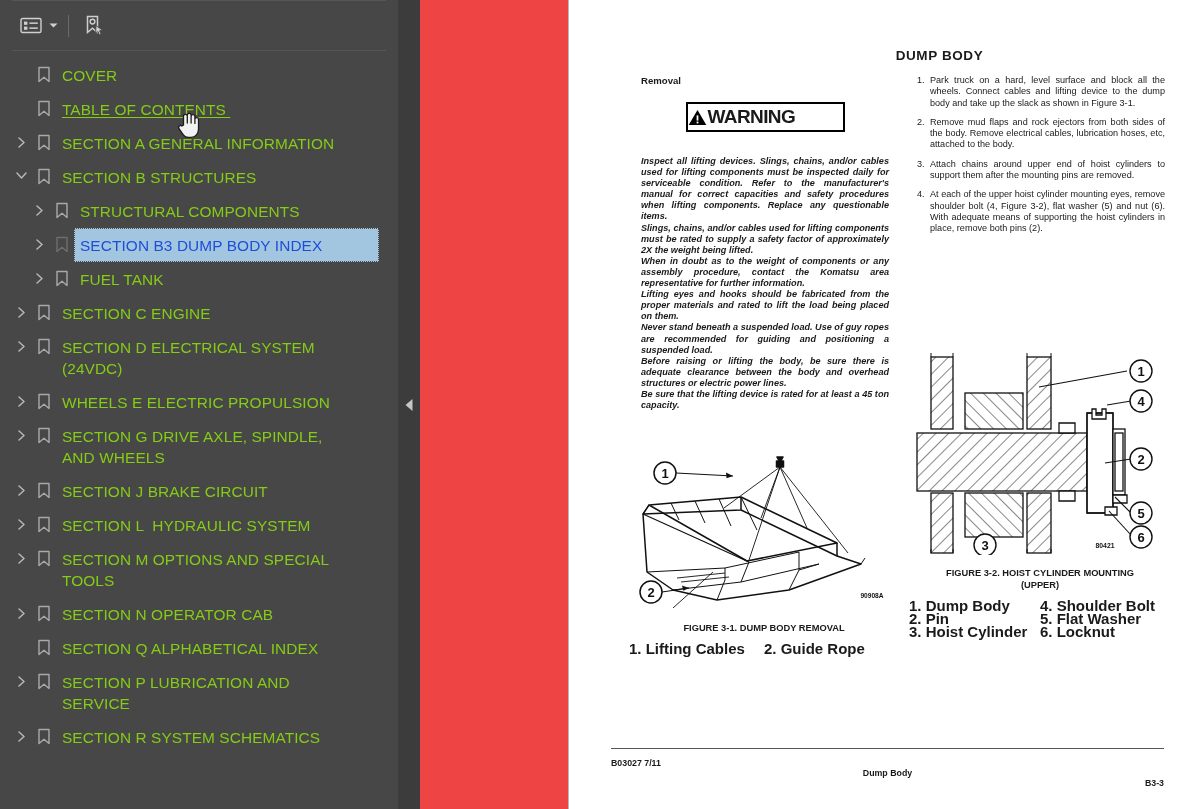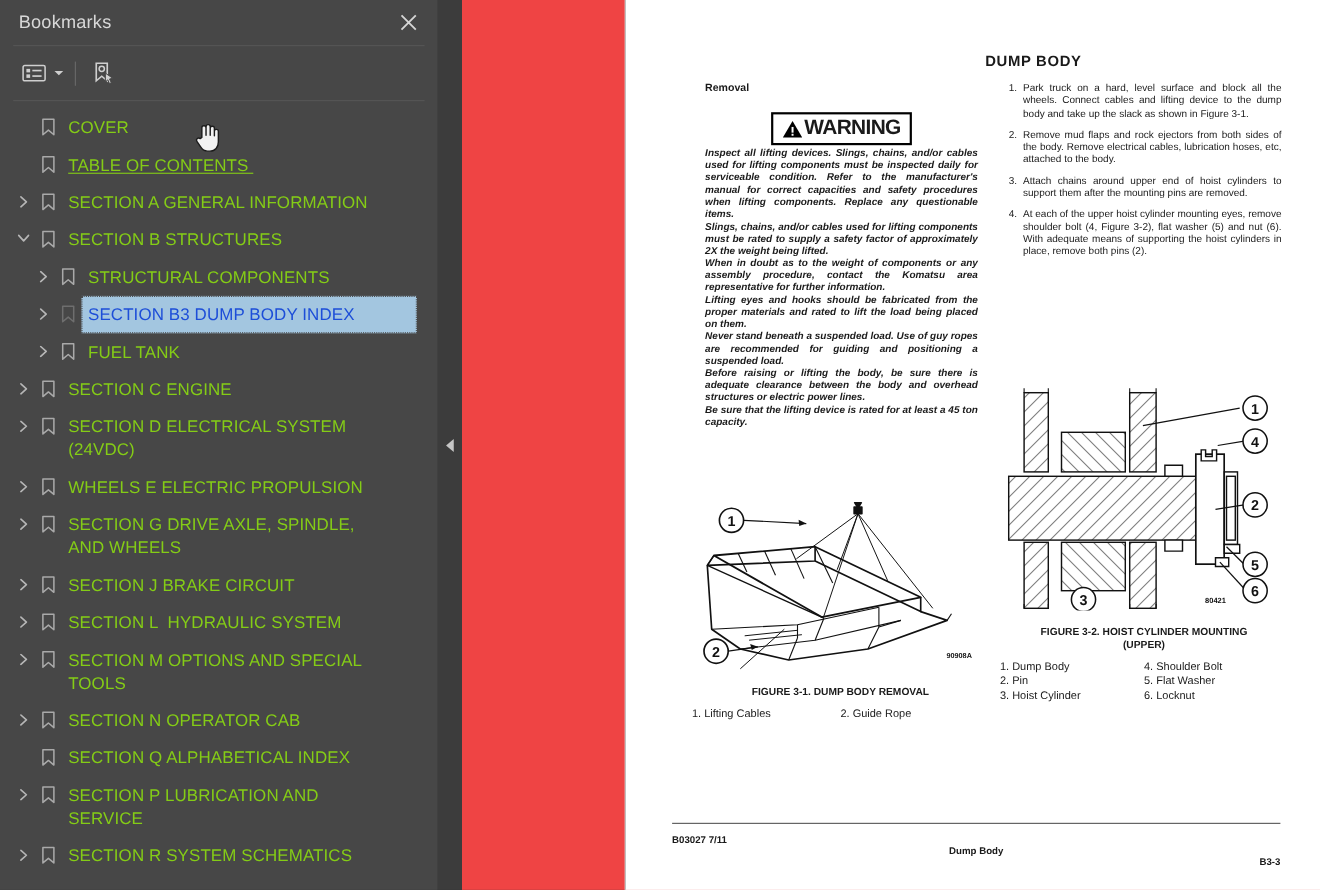--- a/index.html
+++ b/index.html
@@ -139,23 +139,23 @@
     padding-left: 110px;
   }
 
   .col-left { position: absolute; left: 72px; top: 75px; width: 248px; }
   .col-right { position: absolute; left: 348px; top: 75px; width: 248px; }
 
   .removal-h { font-size: 9.6px; font-weight: bold; margin-bottom: 16px; }
 
   .warnbox {
     border: 2.5px solid #000;
-    width: 128px; height: 30px;
-    margin: 0 auto 2px auto;
-    display: flex; align-items: center; justify-content: center;
+    width: 159px; height: 30px;
+    margin: 0 auto 24px auto;
+    display: flex; align-items: center; 
     gap: 1px;
   }
   .warn-tri { display:block; }
   .warn-text { font-size: 19px; font-weight: bold; letter-spacing: -0.6px; font-family: "Liberation Sans", sans-serif; }
 
   .warn-p {
     font-size: 9.1px; line-height: 11.1px;
     font-style: italic; font-weight: bold;
     text-align: justify;
     margin: 0 0 0 0;
@@ -173,21 +173,21 @@
 
   .fig { position: absolute; }
   #fig1 { left: 60px; top: 440px; width: 270px; }
   #fig2 { left: 340px; top: 345px; width: 262px; }
 
   .fig-cap {
     text-align: center; font-size: 9.3px; font-weight: bold;
     line-height: 12px; margin-top: 8px;
   }
   .fig-legend {
-    display: flex; font-size: 10px; font-weight: normal; margin-top: 8px;
+    display: flex; font-size: 15px; font-weight: bold; margin-top: 8px;
     line-height: 13px;
   }
   .fig-legend .lcol { flex: 1 1 50%; }
 
   .footer-rule {
     position: absolute; left: 42px; right: 36px; top: 748px;
     height: 1px; background: #555;
   }
   .footer {
     position: absolute; left: 42px; right: 36px; top: 758px;
@@ -199,28 +199,20 @@
 
   .drawno { font-size: 6.6px; font-weight: bold; }
 </style>
 </head>
 <body>
 
 <div id="app">
 
   <div id="sidebar">
 
-    <div class="sb-header">
-      <div class="sb-title">Bookmarks</div>
-      <div class="sb-close">
-        <svg width="17" height="17" viewBox="0 0 17 17" aria-hidden="true">
-          <path d="M2 2 L15 15 M15 2 L2 15" stroke="#d5d5d5" stroke-width="1.7" fill="none"></path>
-        </svg>
-      </div>
-    </div>
     <div class="sb-divider"></div>
 
     <div class="sb-toolbar">
       <div class="tb-btn tb-list">
         <svg width="22" height="17" viewBox="0 0 22 17" aria-hidden="true">
           <rect x="1" y="1.5" width="20" height="14" rx="1.5" fill="none" stroke="#cfcfcf" stroke-width="1.4"></rect>
           <rect x="4" y="4.6" width="3.4" height="3.2" fill="#cfcfcf"></rect>
           <rect x="4" y="9.6" width="3.4" height="3.2" fill="#cfcfcf"></rect>
           <rect x="9.4" y="5.4" width="8.4" height="1.5" fill="#cfcfcf"></rect>
           <rect x="9.4" y="10.4" width="8.4" height="1.5" fill="#cfcfcf"></rect>

